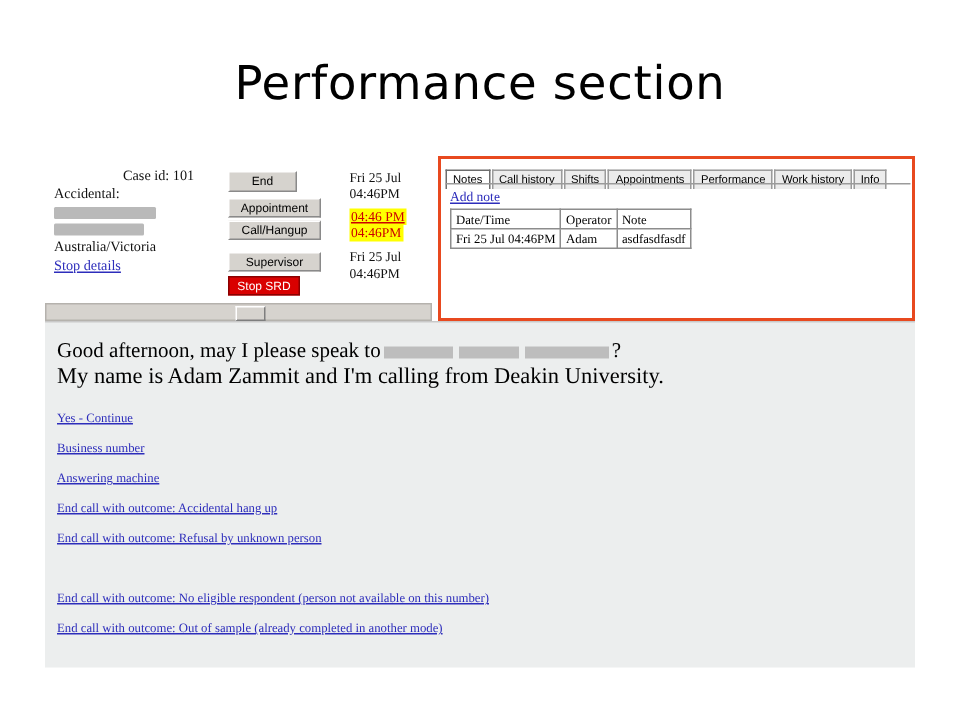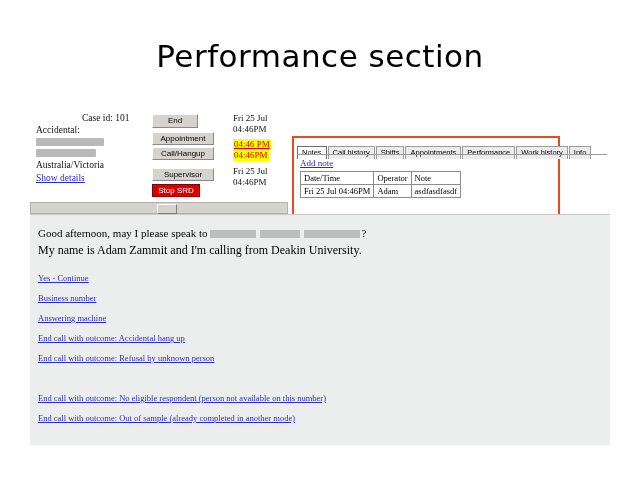--- a/index.html
+++ b/index.html
@@ -153,26 +153,25 @@
     background: #d6d3ce;
     border: 1px solid #7e7e7e;
     border-top-color: #fff; border-left-color: #fff;
   }
 
   
   #notes-panel {
     position: absolute;
     left: 262px;
     top: 0px;
-    width: 268px;
+    width: 318px;
     height: 110px;
     border: 2px solid #e8491f;
     box-sizing: border-box;
     background: #ffffff;
-    margin-top: 32px;
   }
   #tabbar {
     position: absolute;
     left: 3px; top: 3px;
     width: 310px; height: 13px;
     white-space: nowrap;
   }
   .tab {
     display: inline-block;
     font-family: "Liberation Sans", sans-serif;
@@ -228,34 +227,34 @@
     left: 0;
     top: 110px;
     width: 580px;
     height: 230px;
     background: #eceeee;
     border-top: 1px solid #c9c9c9;
   }
   #greeting-1 {
     position: absolute;
     left: 8px; top: 12px;
-    font-size: 11px;
+    font-size: 14px;
     color: #000;
   }
   #greeting-1 .redact-inline {
     display: inline-block;
     background: #bdbdbd;
     height: 8px;
     vertical-align: middle;
     margin: 0 2px;
   }
   #greeting-2 {
     position: absolute;
     left: 8px; top: 28px;
-    font-size: 12px;
+    font-size: 15px;
     color: #000;
   }
   .script-link {
     position: absolute;
     left: 8px;
     font-size: 8.5px;
     color: #2d2dbb;
     text-decoration: underline;
     cursor: pointer;
     white-space: nowrap;
@@ -269,21 +268,21 @@
 <div id="app-screenshot">
 
   <div id="top-panel">
 
     <div id="call-info">
       <div id="case-id">Case id: 101</div>
       <div id="respondent-label">Accidental:</div>
       <div class="redact" id="redact-1"></div>
       <div class="redact" id="redact-2"></div>
       <div id="state-line">Australia/Victoria</div>
-      <div id="show-details">Show details</div>
+      <div id="show-details">Stop details</div>
 
       <div class="ctl-btn" id="btn-end">End</div>
       <div class="ctl-btn" id="btn-appt">Appointment</div>
       <div class="ctl-btn" id="btn-callhangup">Call/Hangup</div>
       <div class="ctl-btn" id="btn-supervisor">Supervisor</div>
       <div class="ctl-btn" id="btn-stop">Stop SRD</div>
 
       <div class="stamp" id="stamp-grey">
         <span>Fri 25 Jul</span><br>
         <span>04:46PM</span>

